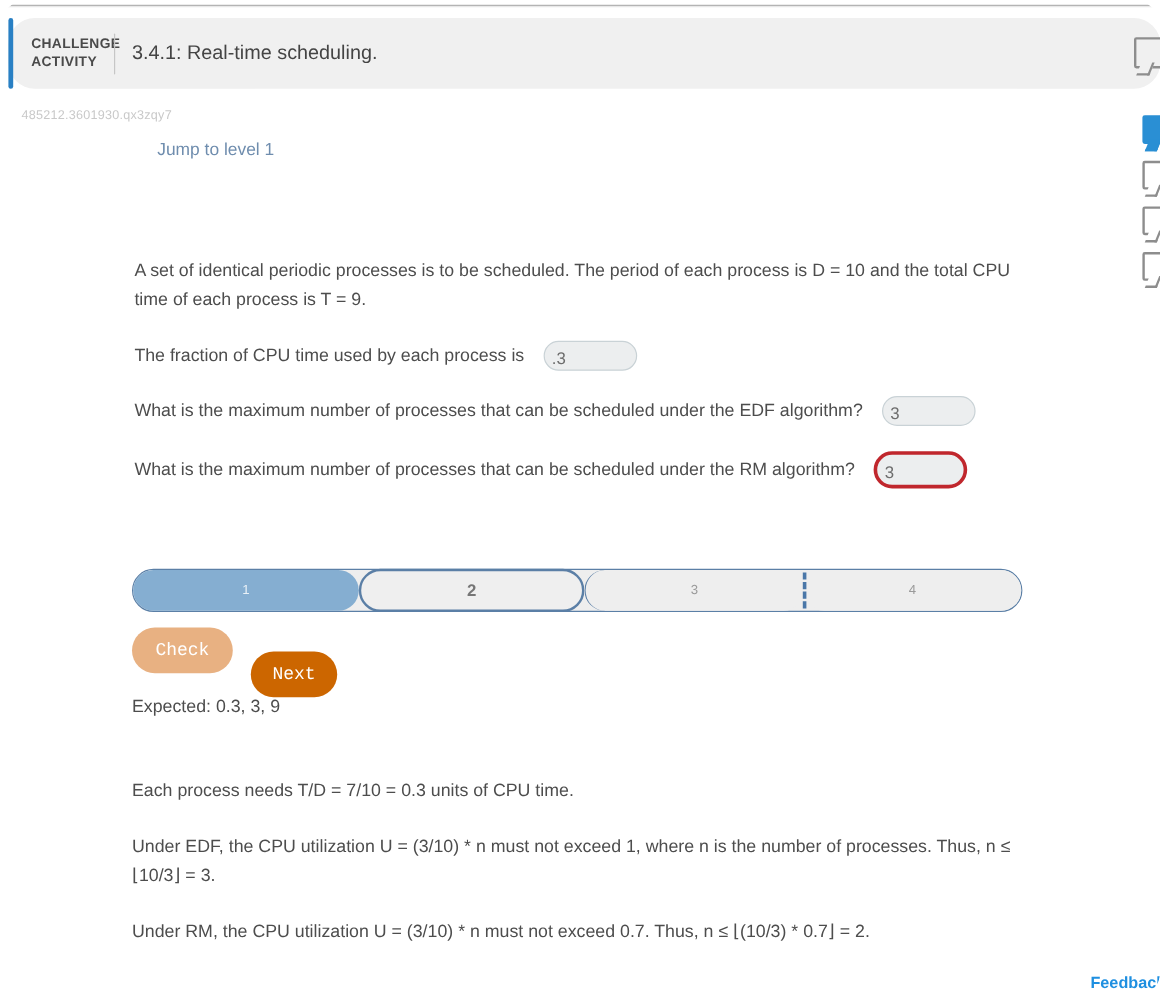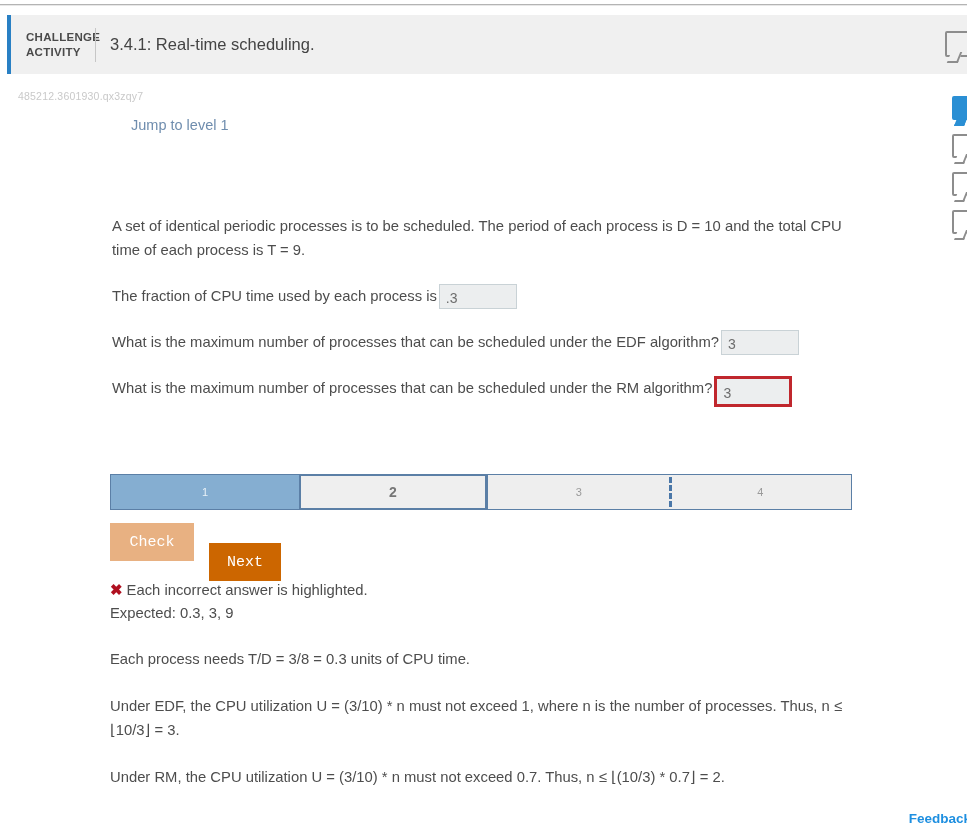--- a/index.html
+++ b/index.html
@@ -1,16 +1,16 @@
 <!DOCTYPE html>
 <html><head>
 <meta charset="utf-8">
 <title>Challenge Activity</title>
 <style>
-  * { box-sizing: border-box; }
+  * { box-sizing: border-box; border-radius: 22px; }
   html, body {
     margin: 0; padding: 0;
     width: 967px; height: 832px;
     background: #ffffff;
     font-family: "Liberation Sans", sans-serif;
     overflow: hidden;
   }
   #page {
     position: relative;
     width: 967px; height: 832px;
@@ -110,21 +110,21 @@
     font-size: 14.5px; color: #6f8dae; cursor: pointer;
   }
 
   
   .body {
     position: absolute; top: 214px; left: 112px; width: 740px;
     font-size: 14.8px; color: #4d4d4d; line-height: 24px;
   }
   .qline { margin-bottom: 21px; }
   .qline.first { margin-bottom: 22px; }
-  .qrow { display: flex; align-items: flex-start; gap: 2px; }
+  .qrow { display: flex; align-items: center; gap: 16px; }
 
   .ansbox {
     display: inline-block;
     width: 78px; height: 25px;
     background: #eceeef;
     border: 1px solid #c9d2d6;
     font-size: 14px; color: #6d6d6d;
     padding: 2px 0 0 6px;
     vertical-align: middle;
     font-family: "Liberation Sans", sans-serif;
@@ -265,27 +265,24 @@
       <span>4</span>
     </div>
   </div>
 
   <div class="btns">
     <button class="btn btn-check">Check</button>
     <button class="btn btn-next">Next</button>
   </div>
 
   <div class="result">
-    <div>
-      <span class="xmark">✖</span><span>Each incorrect answer is highlighted.</span>
-    </div>
     <div>Expected: 0.3, 3, 9</div>
   </div>
 
   <div class="explain">
-    <p>Each process needs T/D = 3/8 = 0.3 units of CPU time.</p>
+    <p>Each process needs T/D = 7/10 = 0.3 units of CPU time.</p>
     <p>Under EDF, the CPU utilization U = (3/10) * n must not exceed 1, where n is the number of processes. Thus, n ≤ ⌊10/3⌋ = 3.</p>
     <p>Under RM, the CPU utilization U = (3/10) * n must not exceed 0.7. Thus, n ≤ ⌊(10/3) * 0.7⌋ = 2.</p>
   </div>
 
   <div class="feedback">Feedback</div>
 
 </div>
 
 </body></html>

